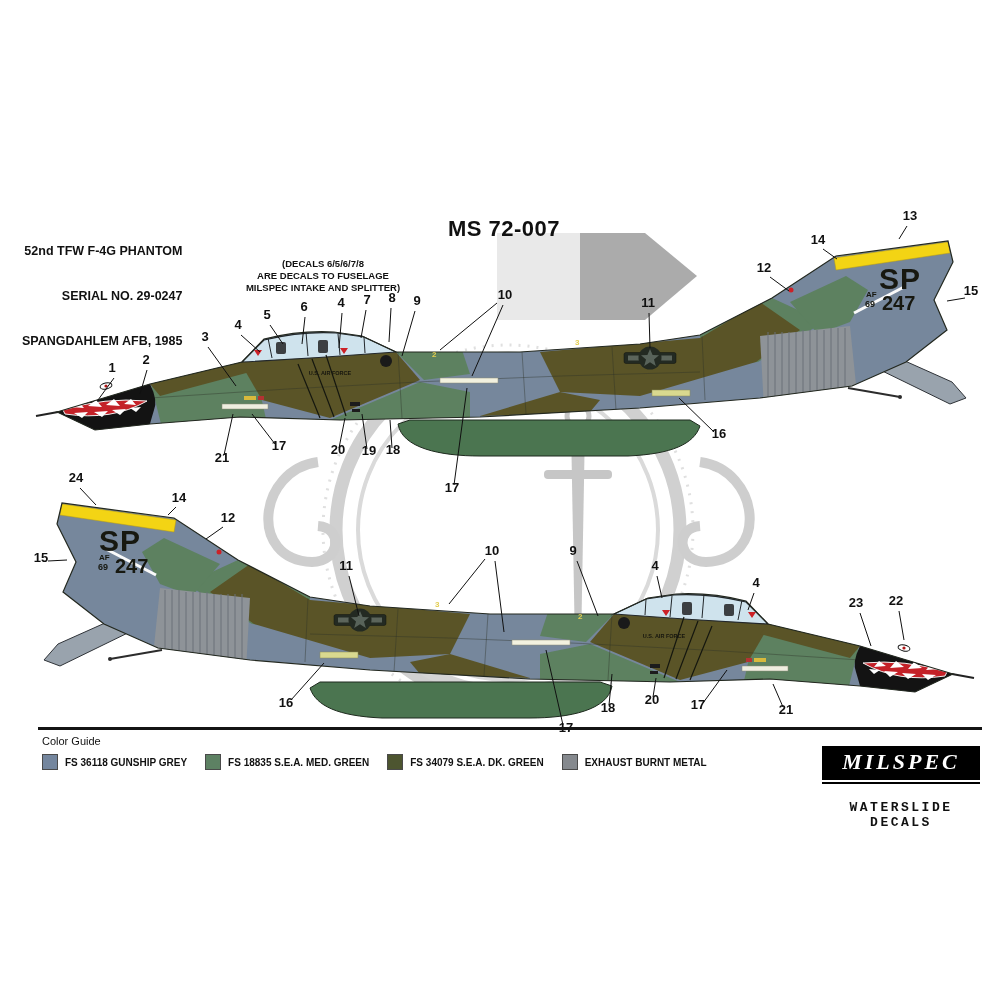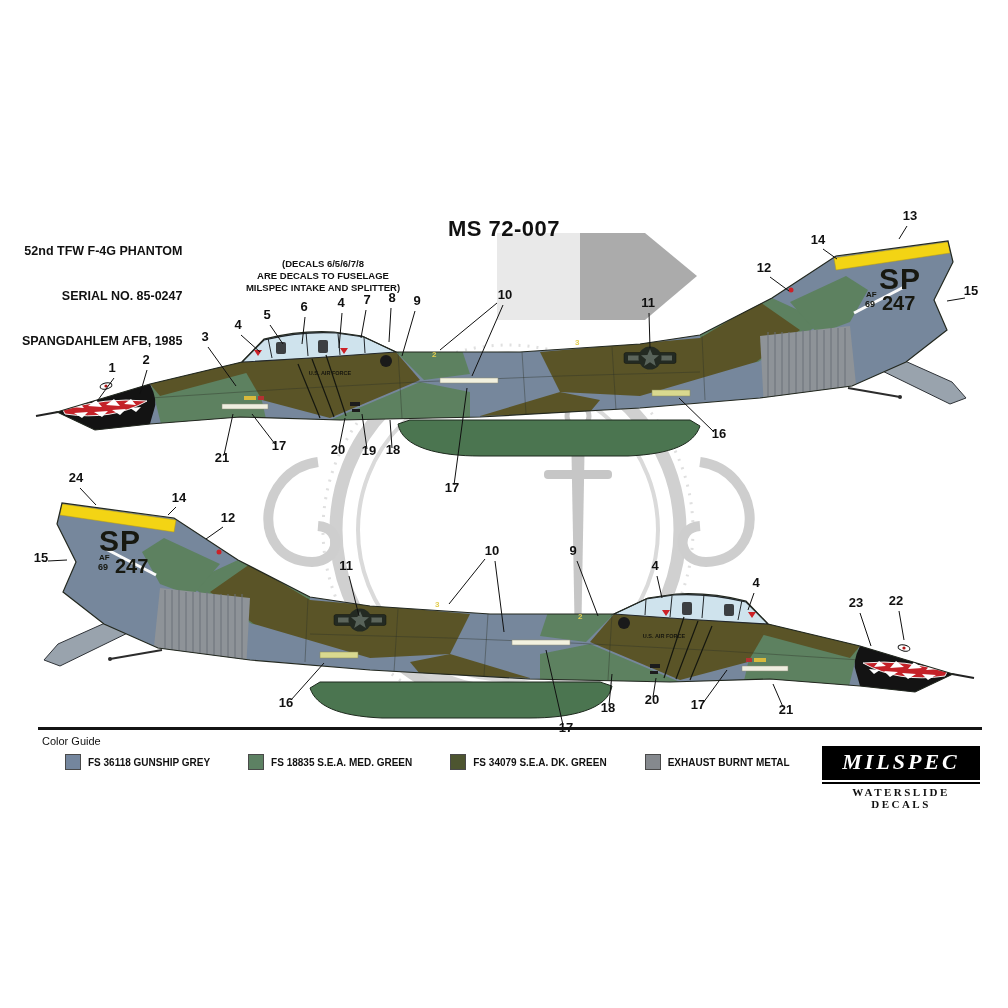--- a/index.html
+++ b/index.html
@@ -4,29 +4,29 @@
 <style>
   html,body{margin:0;padding:0;background:#fff;}
   .page{position:relative;width:1008px;height:1008px;background:#ffffff;overflow:hidden;
         font-family:"Liberation Sans",sans-serif;color:#111;}
   svg.art{position:absolute;left:0;top:0;}
   .hdr{position:absolute;left:22px;top:214px;font-weight:bold;font-size:12.5px;line-height:15px;white-space:pre;text-align:right;}
   .title{position:absolute;left:0;right:0;top:216px;text-align:center;font-weight:bold;font-size:22px;letter-spacing:.5px;}
   .note{position:absolute;left:238px;top:258px;width:170px;text-align:center;font-weight:bold;font-size:9.5px;line-height:12px;}
   .rule{position:absolute;left:38px;top:727px;width:944px;height:3px;background:#141414;}
   .cg-label{position:absolute;left:42px;top:735px;font-weight:normal;font-size:11px;}
-  .swatches{position:absolute;left:42px;top:754px;display:flex;gap:38px;align-items:flex-end;margin-left:23px;}
+  .swatches{position:absolute;left:42px;top:754px;display:flex;gap:18px;align-items:flex-end;}
   .swatch{display:flex;align-items:center;gap:7px;}
   .chip{width:16px;height:16px;border:1px solid #4a4a4a;box-sizing:border-box;}
   .swatch .lbl{font-weight:bold;font-size:10px;white-space:nowrap;}
   .logo{position:absolute;right:28px;top:746px;width:158px;text-align:center;}
   .logo-box{background:#000;color:#fff;font-family:"Liberation Serif",serif;font-style:italic;font-weight:bold;
             font-size:22px;letter-spacing:3px;padding:3px 4px 5px 4px;}
-  .logo-sub{font-family:Liberation Serif, serif;font-weight:bold;font-size:11px;letter-spacing:2.5px;
-            padding-top:2px;border-top:2px solid #000;margin-top:2px;}
+  .logo-sub{font-family:Liberation Mono, monospace;font-weight:bold;font-size:13px;letter-spacing:2.5px;
+            padding-top:16px;border-top:2px solid #000;margin-top:2px;}
   
   text{font-family:"Liberation Sans",sans-serif;}
   .t-sp{font-weight:bold;font-size:30px;fill:#171810;text-anchor:middle;letter-spacing:1px;}
   .t-serial{font-weight:bold;font-size:20px;fill:#171810;}
   .t-af{font-weight:bold;font-size:8px;fill:#171810;}
   .t-69{font-weight:bold;font-size:9px;fill:#171810;}
   .t-micro{font-weight:bold;font-size:8px;fill:#e3cd50;}
   .t-stencil{font-size:5.5px;fill:#15150e;text-anchor:middle;font-weight:bold;}
   #callout-layer text{font-weight:bold;font-size:13px;fill:#101010;text-anchor:middle;}
   #callout-layer line{stroke:#101010;stroke-width:1;}
@@ -228,21 +228,21 @@
         <text x="652" y="704">20</text>
         <line x1="703" y1="703" x2="727" y2="670"></line>
         <text x="698" y="709">17</text>
         <line x1="783" y1="707" x2="773" y2="684"></line>
         <text x="786" y="714">21</text>
       </g>
 </svg>
 
 <div class="hdr">
   <div>52nd TFW F-4G PHANTOM</div>
-  <div>SERIAL NO. 85-0247</div>
+  <div>SERIAL NO. 29-0247</div>
   <div>SPANGDAHLEM AFB, 1985</div>
 </div>
 
 <div class="title">MS 72-007</div>
 
 <div class="note">
   <div>(DECALS 6/5/6/7/8</div>
   <div>ARE DECALS TO FUSELAGE</div>
   <div>MILSPEC INTAKE AND SPLITTER)</div>
 </div>

